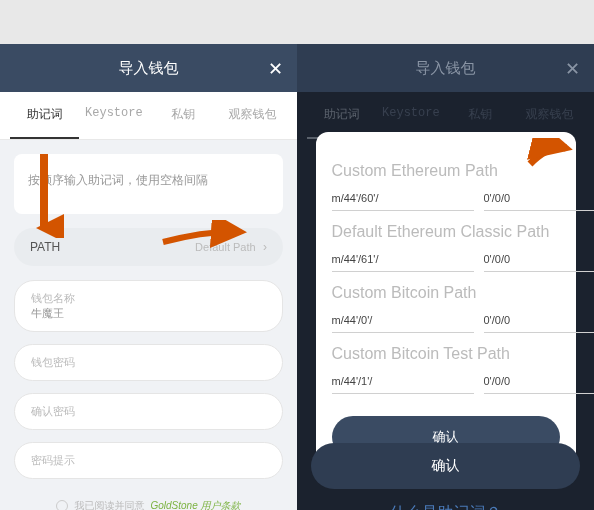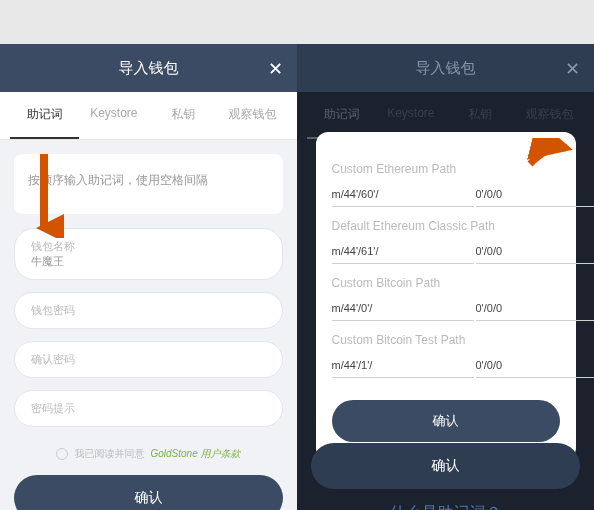--- a/index.html
+++ b/index.html
@@ -1,21 +1,21 @@
 <!DOCTYPE html>
 <html><head>
   <meta charset="utf-8">
   <style>
     * { box-sizing: border-box; margin: 0; padding: 0; }
     body { font-family: -apple-system, "Helvetica Neue", Arial, sans-serif; background: #e8e8e8; width: 594px; height: 510px; display: flex; overflow: hidden; }
     .panel { width: 297px; height: 504px; position: relative; overflow: hidden; margin-top: 44px; }
     .header { background: #3a4b63; color: #fff; height: 48px; display: flex; align-items: center; justify-content: center; position: relative; font-size: 15px; }
     .close { position: absolute; right: 14px; top: 14px; font-size: 18px; color: #fff; cursor: pointer; }
     .tabs { display: flex; padding: 0 10px; background: #fff; border-bottom: 1px solid #e8e8e8; }
-    .tab { flex: 1; text-align: center; padding: 14px 0; font-size: 12px; color: #a8a8a8; cursor: pointer; }
+    .tab { flex: 1; text-align: center; padding: 14px 0; font-size: 12px; color: #a8a8a8; cursor: pointer; font-family: Liberation Mono, monospace; }
     .tab.active { color: #333; border-bottom: 2px solid #333; font-weight: 500; }
     .content { background: #f0f2f5; padding: 14px; }
     .textarea-box { background: #fff; border-radius: 8px; padding: 18px 14px; margin-bottom: 14px; font-size: 12px; color: #999; height: 60px; position: relative; }
     .path-row { background: #e9ecef; border-radius: 20px; padding: 12px 16px; margin-bottom: 14px; display: flex; justify-content: space-between; align-items: center; font-size: 12px; position: relative; }
     .path-label { color: #555; font-weight: 500; }
     .path-value { color: #bbb; font-size: 11px; }
     .chev { color: #bbb; margin-left: 4px; }
     .field { background: #fff; border: 1px solid #e5e5e5; border-radius: 20px; padding: 10px 16px; margin-bottom: 12px; font-size: 11px; color: #bbb; }
     .terms { text-align: center; font-size: 10px; color: #bbb; padding: 8px 0 14px; display: flex; align-items: center; justify-content: center; gap: 6px; }
     .terms-dot { width: 12px; height: 12px; border: 1px solid #ccc; border-radius: 50%; display: inline-block; }
@@ -27,23 +27,23 @@
     .arrow svg { display: block; }
     
     .dimmed { background: #2a3548; }
     .dimmed .header { background: #2f3d52; color: #8a95a5; }
     .dimmed .close { color: #8a95a5; }
     .dimmed .tabs { background: #2a3548; border-bottom: none; }
     .dimmed .tab { color: #556278; }
     .dimmed .tab.active { color: #8a95a5; border-bottom-color: #8a95a5; }
     .modal-bg { position: absolute; top: 48px; left: 0; right: 0; bottom: 0; background: rgba(0,0,0,0.35); display: flex; align-items: flex-start; justify-content: center; padding-top: 40px; }
     .modal { background: #fff; border-radius: 12px; width: 260px; padding: 18px 16px 18px; position: relative; }
-    .group-label { font-size: 12px; color: #bbb; margin: 12px 0 6px; }
+    .group-label { font-size: 16px; color: #bbb; margin: 12px 0 6px; }
     .group-label:first-child { margin-top: 0; }
-    .inputs-row { display: flex; gap: 2px; }
+    .inputs-row { display: flex; gap: 10px; }
     .inp { border: none; border-bottom: 1px solid #d0d0d0; padding: 6px 0; font-size: 11px; color: #444; flex: 1; background: transparent; outline: none; }
     .modal .btn { margin-top: 22px; border-radius: 22px; padding: 12px; font-size: 13px; }
     .panel-right-bottom { position: absolute; bottom: 0; left: 0; right: 0; padding: 0 14px 10px; }
     .panel-right-bottom .btn { background: #2f3d52; }
     .panel-right-bottom .footer-link { color: #4a7ab8; }
   </style>
 </head>
 <body>
 
 <div class="panel">
@@ -62,20 +62,37 @@
       <span>按顺序输入助记词，使用空格间隔</span>
       
       <div class="arrow" style="left:10px; top:-4px;">
         <svg width="40" height="88">
             <defs>
               <marker id="ah1" markerWidth="6" markerHeight="6" refX="3" refY="5" orient="auto">
                 <polygon points="0,0 6,0 3,6" fill="#d35400"></polygon>
               </marker>
             </defs>
             <line x1="20" y1="4" x2="20" y2="78" stroke="#d35400" stroke-width="8" marker-end="url(#ah1)"></line>
+          </svg>
+      </div>
+    </div>
+    <div class="path-row">
+      <span class="path-label">PATH</span>
+      <span>
+        <span class="path-value">Default Path</span>
+        <span class="chev">›</span>
+      </span>
+      <div class="arrow" style="right:34px; top:-8px;">
+        <svg width="90" height="30">
+            <defs>
+              <marker id="ah2" markerWidth="6" markerHeight="6" refX="5" refY="3" orient="auto">
+                <polygon points="0,0 6,3 0,6" fill="#d35400"></polygon>
+              </marker>
+            </defs>
+            <path d="M4,22 Q50,10 82,12" stroke="#d35400" stroke-width="6" fill="none" marker-end="url(#ah2)"></path>
           </svg>
       </div>
     </div>
     <div class="field">
       <span>钱包名称</span><br>
       <span style="color:#999;">牛魔王</span>
     </div>
     <div class="field">钱包密码</div>
     <div class="field">确认密码</div>
     <div class="field">密码提示</div>

